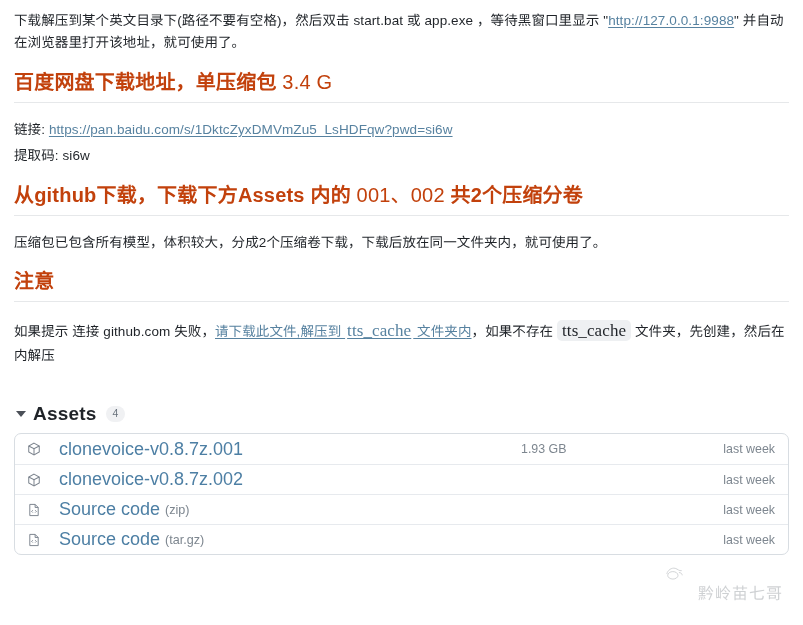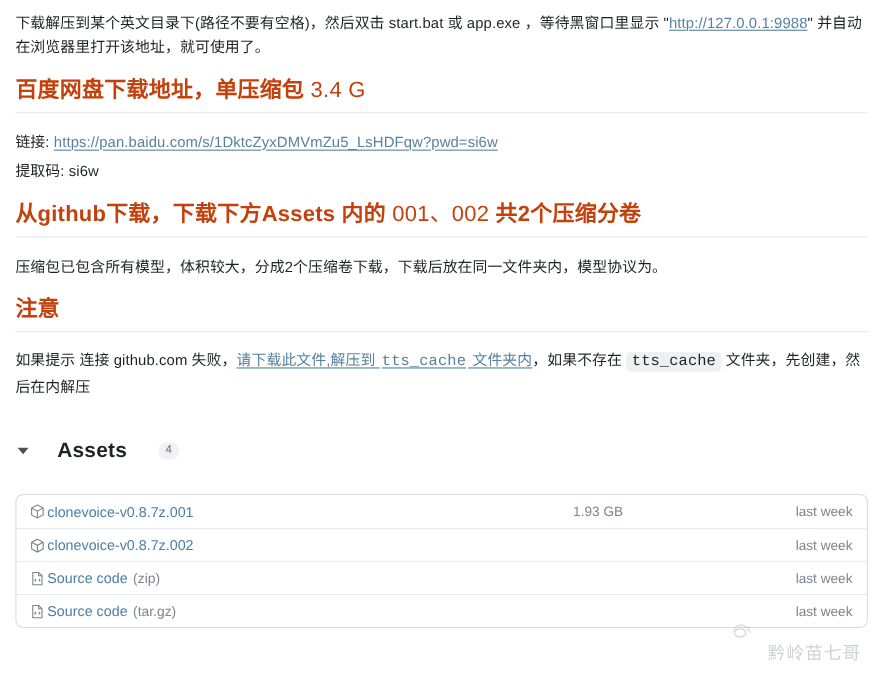--- a/index.html
+++ b/index.html
@@ -62,22 +62,22 @@
   .h-block { margin: 0 0 16px 0; }
   .h-block.tophead { margin-top: 14px; }
   .h-block.small-gap { margin-bottom: 15px; }
 
   h2.heading.plain {
     border-bottom: 1px solid #e6e8ea;
   }
 
   
   code.ic {
-    font-family: Liberation Mono, monospace;
-    font-size: 14px;
+    font-family: Liberation Serif, serif;
+    font-size: 17px;
     background: #eef0f2;
     border-radius: 5px;
     padding: 1px 5px;
     color: #1f2328;
   }
   a.link code.ic {
     background: transparent;
     color: #5782a0;
     padding: 1px 2px;
   }
@@ -85,23 +85,23 @@
   
   .assets-wrap {
     margin-top: 31px;
     padding: 0 14px;
     box-sizing: border-box;
     width: 803px;
   }
   .assets-head {
     display: flex;
     align-items: center;
-    gap: 25px;
+    gap: 6px;
     padding-left: 2px;
-    margin-bottom: 24px;
+    margin-bottom: 4px;
     text-align: center;
   }
   .caret {
     width: 0; height: 0;
     border-left: 5px solid transparent;
     border-right: 5px solid transparent;
     border-top: 6px solid #4b5058;
     cursor: pointer;
     margin-right: 1px;
   }
@@ -152,21 +152,22 @@
     display: inline-flex;
     align-items: center;
     justify-content: center;
     color: #7a828c;
     margin-right: 1px;
   }
   .asset-link {
     color: #4d7fa4;
     text-decoration: none;
     cursor: pointer;
-    font-size: 13px;
+    font-size: 18px;
+    margin-left: 16px;
   }
   .asset-suffix {
     color: #7d868f;
     margin-left: 4px;
     font-size: 12.6px;
   }
   .asset-size {
     width: 170px;
     flex: 0 0 auto;
     color: #7d868f;
@@ -224,21 +225,21 @@
 
   <p class="para tight">
     <span>链接: </span><a class="link" href="#">https://pan.baidu.com/s/1DktcZyxDMVmZu5_LsHDFqw?pwd=si6w</a>
   </p>
   <p class="para">提取码: si6w</p>
 
   <div class="h-block tophead">
     <h2 class="heading"><span>从github下载，下载下方Assets 内的</span><span class="reg"> 001、002 </span><span>共2个压缩分卷</span></h2>
   </div>
 
-  <p class="para">压缩包已包含所有模型，体积较大，分成2个压缩卷下载，下载后放在同一文件夹内，模型协议为。</p>
+  <p class="para">压缩包已包含所有模型，体积较大，分成2个压缩卷下载，下载后放在同一文件夹内，就可使用了。</p>
 
   <div class="h-block tophead small-gap">
     <h2 class="heading plain">注意</h2>
   </div>
 
   <p class="para">
     <span>如果提示 连接 github.com 失败，</span><a class="link" href="#"><span>请下载此文件,解压到 </span><code class="ic">tts_cache</code><span> 文件夹内</span></a><span>，如果不存在 </span><code class="ic">tts_cache</code><span> 文件夹，先创建，然后在内解压</span>
   </p>
 
 </div>

